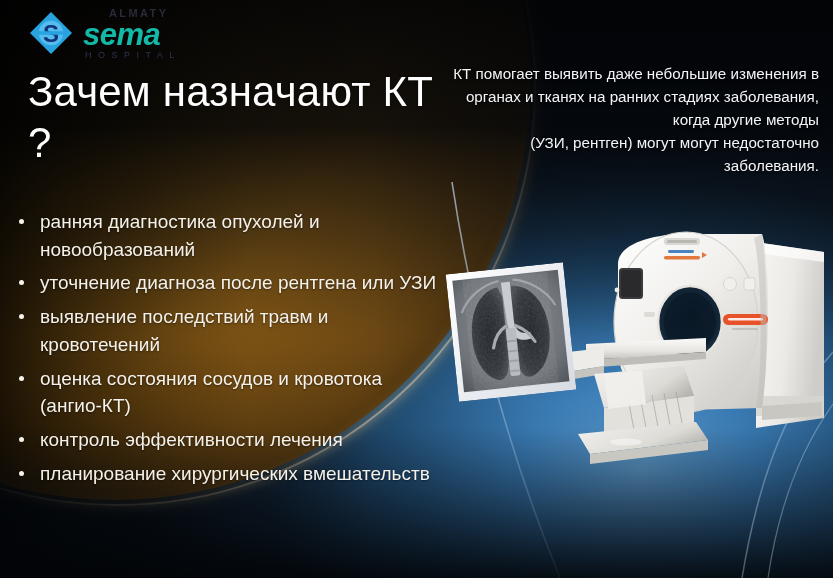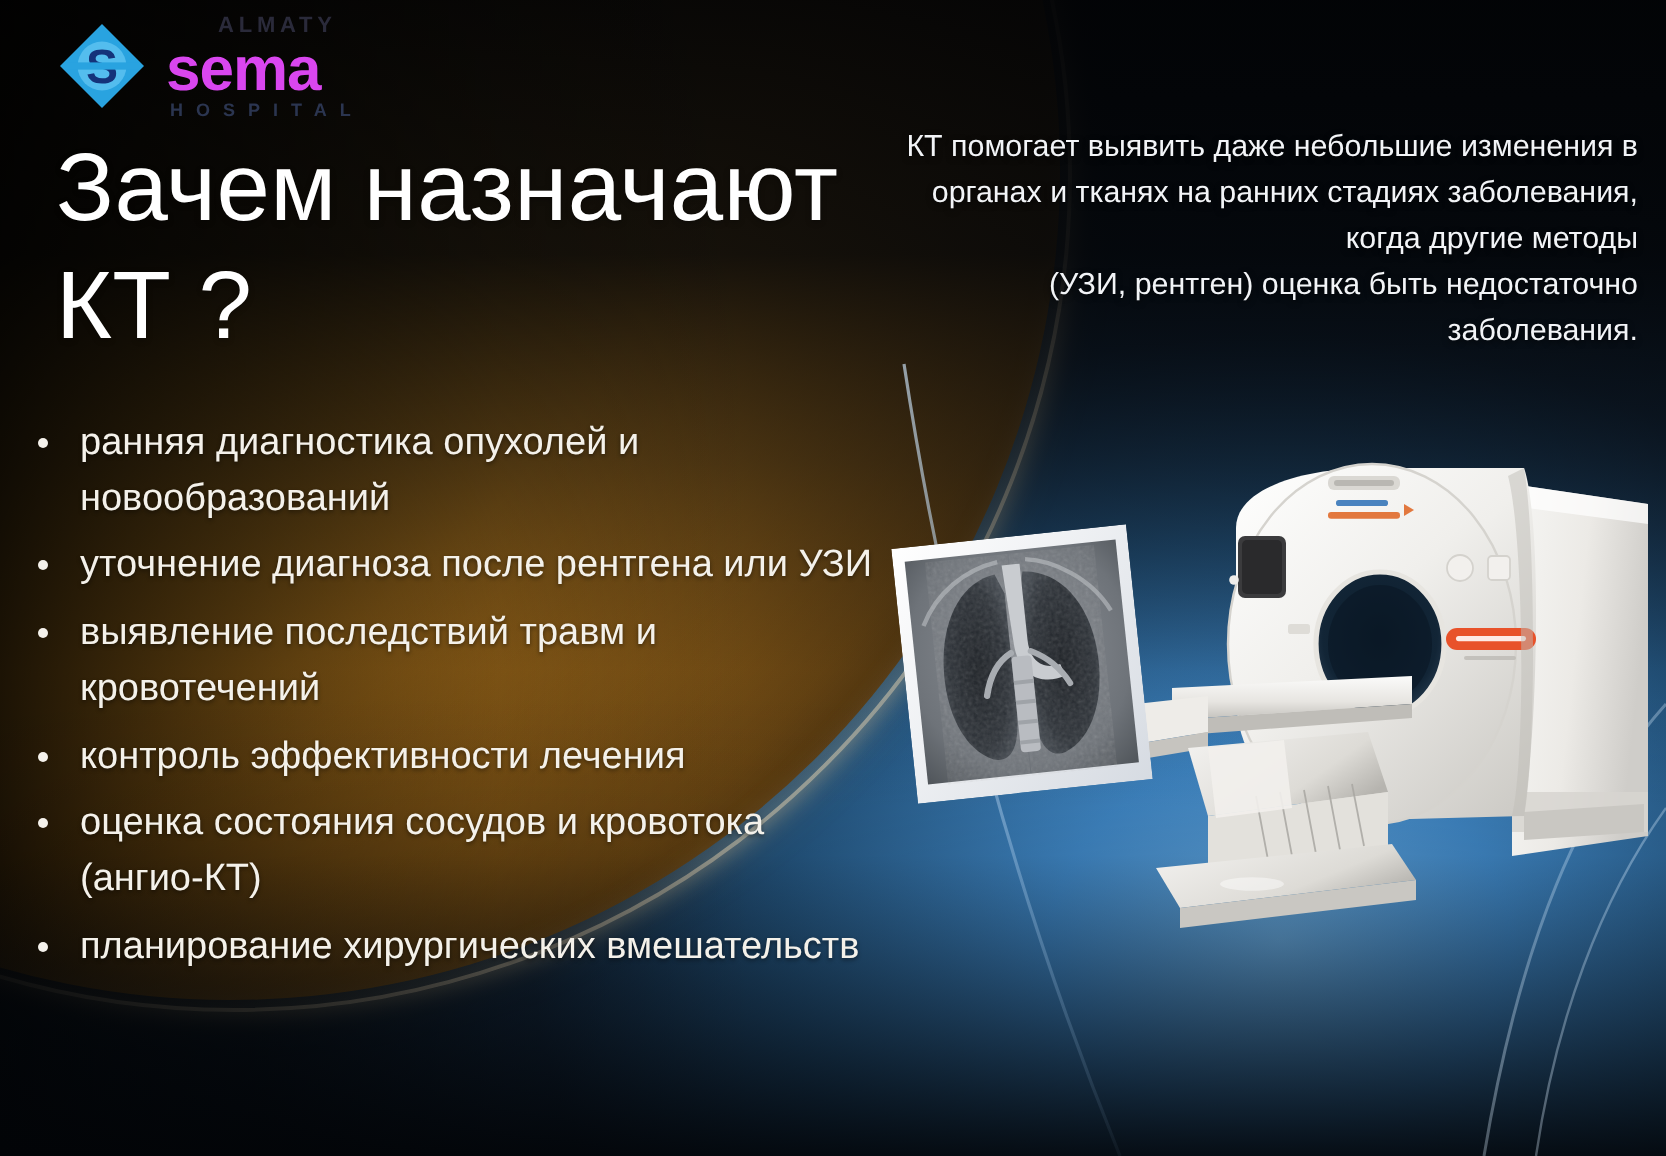--- a/index.html
+++ b/index.html
@@ -99,43 +99,44 @@
     font-size: 11px;
     letter-spacing: 2.4px;
     color: #2a2a3a;
     font-weight: 700;
     margin-left: 26px;
     line-height: 1;
   }
   .logo-sema {
     font-size: 31px;
     font-weight: 700;
-    color: #d946ef;
+    color: #14b8a6;
     letter-spacing: -0.5px;
     line-height: 0.95;
     margin-top: 1px;
+    font-style: italic;
   }
   .logo-hospital {
     font-size: 9px;
     letter-spacing: 6.5px;
     color: #2b3550;
-    font-weight: 700;
+    font-weight: 400;
     margin-top: 2px;
     margin-left: 2px;
     line-height: 1;
   }
 
   
   .title {
     position: absolute;
     left: 28px;
     top: 66px;
     width: 420px;
     color: #ffffff;
-    font-size: 48px;
+    font-size: 42px;
     font-weight: 300;
     line-height: 1.22;
     letter-spacing: 0.2px;
     text-shadow: 0 1px 3px rgba(0,0,0,0.30);
   }
 
   
   .intro {
     position: absolute;
     right: 14px;
@@ -237,30 +238,30 @@
       <div class="logo-hospital">HOSPITAL</div>
     </div>
   </div>
 
   <div class="title">Зачем назначают КТ ?</div>
 
   <div class="intro">
     <div>КТ помогает выявить даже небольшие изменения в</div>
     <div>органах и тканях на ранних стадиях заболевания,</div>
     <div>когда другие методы</div>
-    <div>(УЗИ, рентген) оценка быть недостаточно</div>
+    <div>(УЗИ, рентген) могут могут недостаточно</div>
     <div>заболевания.</div>
   </div>
 
   <ul class="bullets">
     <li class="bullet">ранняя диагностика опухолей и новообразований</li>
     <li class="bullet"> уточнение диагноза после рентгена или УЗИ</li>
     <li class="bullet">выявление последствий травм и кровотечений</li>
+    <li class="bullet">оценка состояния сосудов и кровотока (ангио-КТ)</li>
     <li class="bullet"> контроль эффективности лечения</li>
-    <li class="bullet">оценка состояния сосудов и кровотока (ангио-КТ)</li>
     <li class="bullet"> планирование хирургических вмешательств</li>
   </ul>
 
   <svg class="scanner" viewBox="0 0 277 260">
     <defs>
       <linearGradient id="boxG" x1="0" y1="0" x2="1" y2="0.3">
         <stop offset="0%" stop-color="#f6f6f4"></stop>
         <stop offset="55%" stop-color="#eceae6"></stop>
         <stop offset="100%" stop-color="#cfcdc9"></stop>
       </linearGradient>

